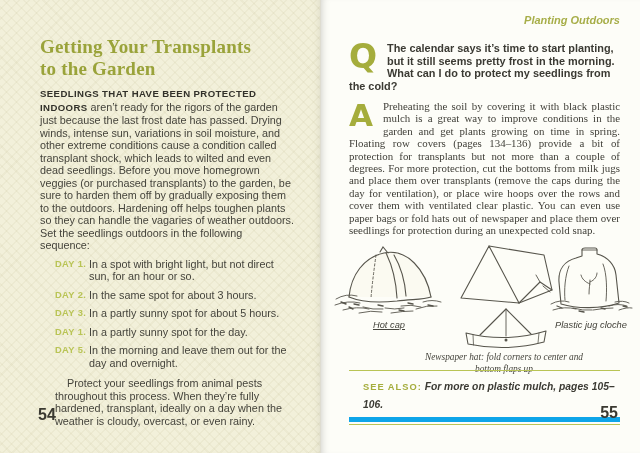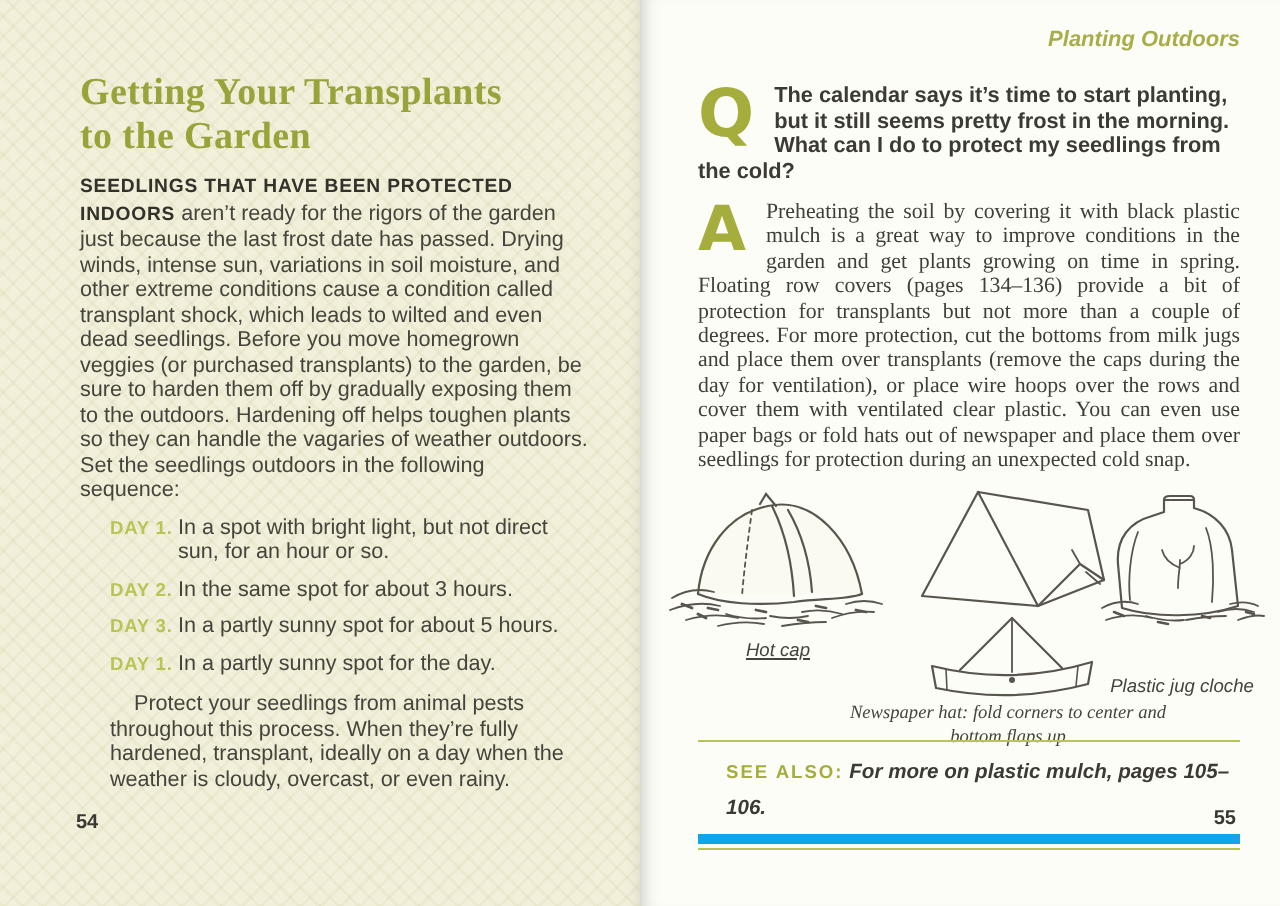--- a/index.html
+++ b/index.html
@@ -32,21 +32,21 @@
   .day-row{display:flex;margin-bottom:6px;}
   .day-label{
     flex:0 0 34px;font-weight:700;font-size:9.3px;line-height:12.5px;
     letter-spacing:0.4px;color:#b9c455;
   }
   .day-text{flex:1;font-size:10.8px;line-height:12.5px;color:#45443c;max-width:202px;}
   .closing{
     margin:8px 0 0 15px;text-indent:12px;
     font-size:10.8px;line-height:12.5px;color:#45443c;
   }
-  .folio{position:absolute;font-weight:700;font-size:10px;color:#3a3931;}
+  .folio{position:absolute;font-weight:700;font-size:16px;color:#3a3931;}
   .folio-left{left:38px;top:406px;}
   .folio-right{right:22px;top:404px;text-align:right;}
 
   
   .page-right{
     position:relative;width:320px;height:453px;box-sizing:border-box;
     background:#fdfdf8;border-left:1px solid #dedcd1;
     box-shadow:inset 7px 0 9px -7px rgba(0,0,0,0.22);
   }
   .running-head{
@@ -71,21 +71,21 @@
   .illo-hotcap{left:2px;top:6px;}
   .illo-tent{left:124px;top:2px;}
   .illo-hat{left:130px;top:66px;}
   .illo-jug{left:218px;top:4px;}
   .caption{
     position:absolute;font-style:italic;font-size:9.3px;line-height:11.5px;
     color:#45443c;text-align:center;
   }
   .cap-hotcap{left:2px;top:82px;width:112px;text-decoration:underline;}
   .cap-hat{left:86px;top:114px;width:174px;font-family:Liberation Serif, serif;}
-  .cap-jug{left:210px;top:100px;width:100px;text-align:center;}
+  .cap-jug{left:210px;top:82px;width:100px;text-align:center;}
 
   .seealso{position:absolute;left:28px;right:20px;top:370px;border-top:1.5px solid #b9c455;}
   .seealso-inner{padding:5px 2px 5px 14px;border-bottom:5px solid #0ea5e9;}
   .seealso::after{content:"";display:block;height:1px;background:#b9c455;margin-top:2px;}
   .seealso-label{font-weight:700;font-size:9.3px;letter-spacing:1px;color:#a5ad3c;}
   .seealso-text{font-style:italic;font-weight:700;font-size:10.3px;color:#3b3a33;}
 </style>
 </head>
 <body>
 
@@ -107,20 +107,24 @@
         <span class="day-label">DAY 2.</span>
         <span class="day-text">In the same spot for about 3 hours.</span>
       </div>
       <div class="day-row">
         <span class="day-label">DAY 3.</span>
         <span class="day-text">In a partly sunny spot for about 5 hours.</span>
       </div>
       <div class="day-row">
         <span class="day-label">DAY 1.</span>
         <span class="day-text">In a partly sunny spot for the day.</span>
+      </div>
+      <div class="day-row">
+        <span class="day-label">DAY 5.</span>
+        <span class="day-text">In the morning and leave them out for the day and overnight.</span>
       </div>
     </div>
 
     <p class="closing">Protect your seedlings from animal pests throughout this process. When they’re fully hardened, transplant, ideally on a day when the weather is cloudy, overcast, or even rainy.</p>
     <div class="folio folio-left">54</div>
   </div>
 
   <div class="page-right">
     <div class="running-head">Planting Outdoors</div>
 

